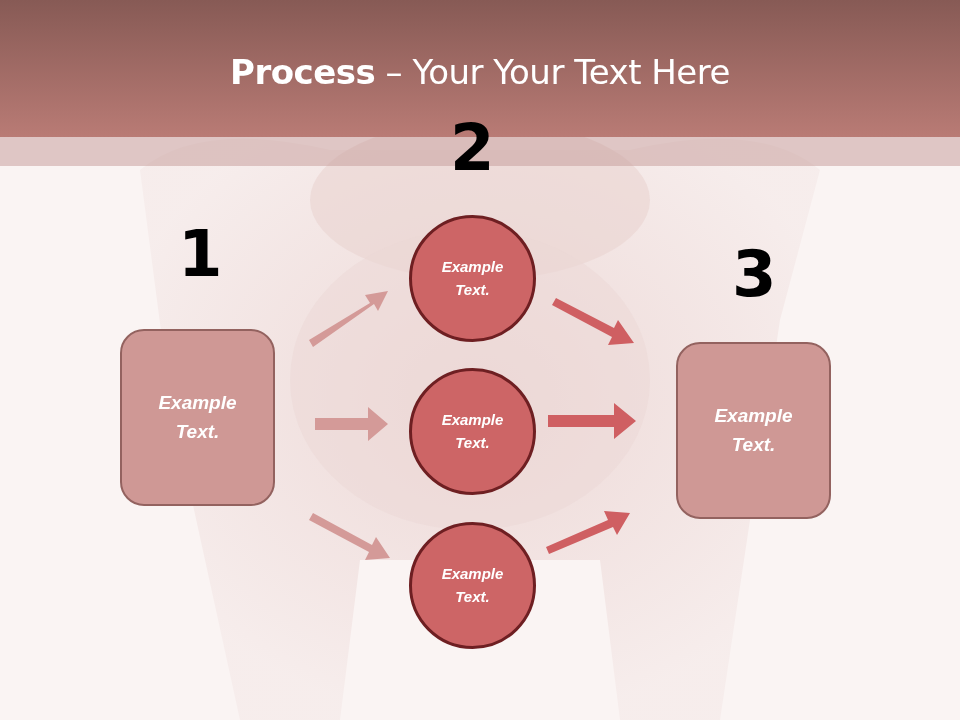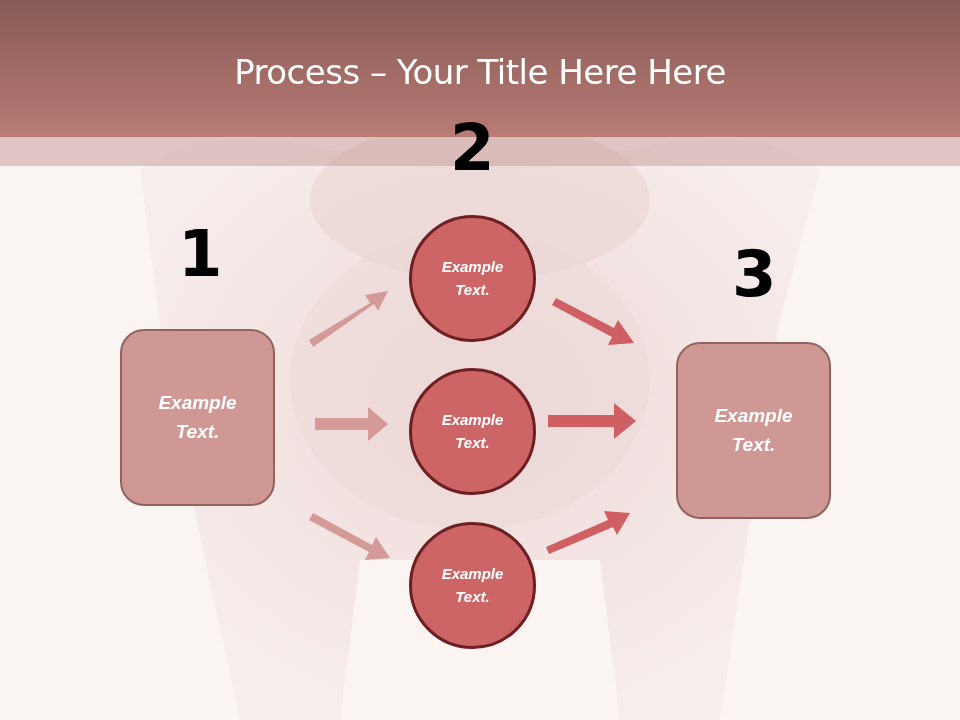--- a/index.html
+++ b/index.html
@@ -1,21 +1,21 @@
 <!DOCTYPE html>
 <html><head>
 <meta charset="utf-8">
 <style>
   html, body { margin:0; padding:0; }
   body { width:960px; height:720px; position:relative; overflow:hidden; background:#faf4f3; font-family:"Liberation Sans", sans-serif; }
   .bg { position:absolute; inset:0; }
   .header { position:absolute; left:0; top:0; width:960px; height:137px; background:linear-gradient(#875a55, #b97b75); }
   .header-band { position:absolute; left:0; top:137px; width:960px; height:29px; background:rgba(200,160,158,0.55); }
   .title { position:absolute; left:0; top:52px; width:960px; text-align:center; color:#fff; font-size:34px; font-family:"DejaVu Sans", sans-serif; letter-spacing:-0.5px; }
-  .title b { font-weight:normal; }
+  .title b { font-weight:bold; }
   .num { position:absolute; font-family:"DejaVu Sans", sans-serif; font-weight:bold; font-size:64px; color:#000; line-height:1; }
   .box { position:absolute; width:155px; height:177px; border-radius:24px; background:#cf9895; border:2px solid #93625f; box-sizing:border-box; display:flex; align-items:center; justify-content:center; text-align:center; color:#fff; font-style:italic; font-weight:bold; font-size:19px; line-height:1.5; font-family:"Liberation Sans", sans-serif; }
   .circle { position:absolute; width:127px; height:127px; border-radius:50%; background:#cd6566; border:3px solid #6e1f22; box-sizing:border-box; display:flex; align-items:center; justify-content:center; text-align:center; color:#fff; font-style:italic; font-weight:bold; font-size:15px; line-height:1.5; }
   .arrows { position:absolute; inset:0; }
 </style>
 </head>
 <body>
 
 <svg class="bg" width="960" height="720">
   <defs>
@@ -25,21 +25,21 @@
     </radialGradient>
   </defs>
   <rect width="960" height="720" fill="#faf4f3"></rect>
   <path d="M140 170 Q200 120 330 150 L630 150 Q760 120 820 170 L780 320 L720 720 L620 720 L600 560 L360 560 L340 720 L240 720 L170 400 Z" fill="url(#g1)" opacity="0.9"></path>
   <ellipse cx="480" cy="200" rx="170" ry="80" fill="#ead3d1" opacity="0.6"></ellipse>
   <ellipse cx="470" cy="380" rx="180" ry="150" fill="#ecd8d6" opacity="0.5"></ellipse>
 </svg>
 
 <div class="header"></div>
 <div class="header-band"></div>
-<div class="title"><b>Process</b><span> – Your Title Here Here</span></div>
+<div class="title"><b>Process</b><span> – Your Your Text Here</span></div>
 
 <svg class="arrows" width="960" height="720">
   <g fill="#d49a98">
     <polygon points="309,340 370,303 365,295 388,291 378,311 374,304 313,347"></polygon>
     <polygon points="315,418 368,418 368,407 388,424 368,441 368,430 315,430"></polygon>
     <polygon points="313,513 372,545 376,537 390,558 365,560 369,552 309,520"></polygon>
   </g>
   <g fill="#cf5f62">
     <polygon points="556,298 614,328 618,320 634,343 608,345 612,337 552,305"></polygon>
     <polygon points="548,415 614,415 614,403 636,421 614,439 614,427 548,427"></polygon>

